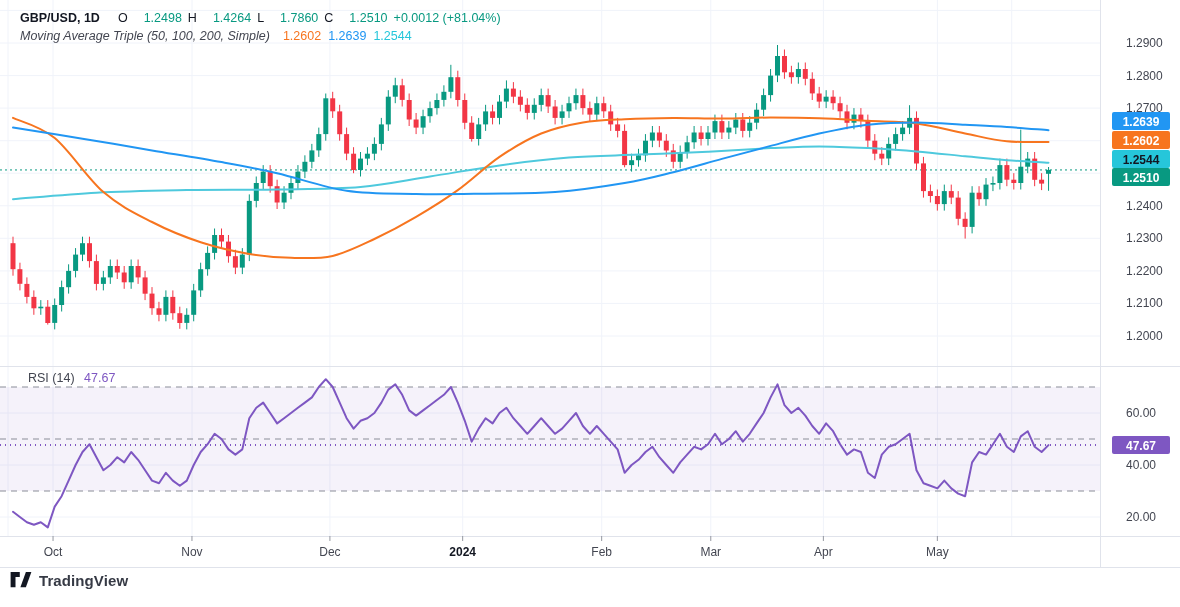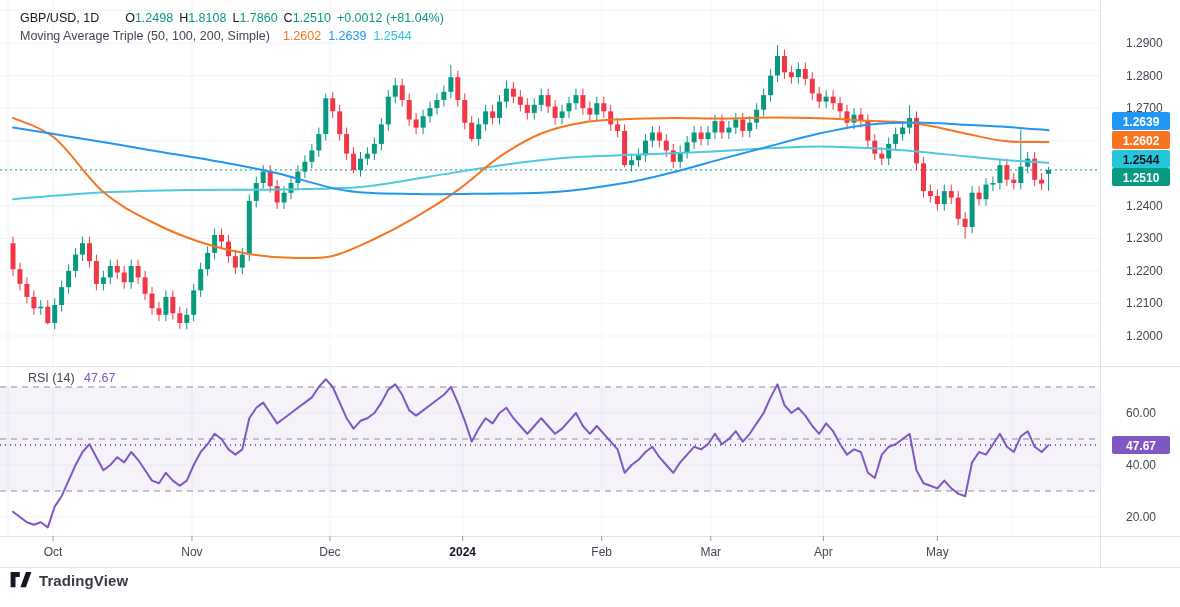--- a/index.html
+++ b/index.html
@@ -1,24 +1,24 @@
 <!DOCTYPE html>
 <html><head>
 <meta charset="utf-8">
 <style>
   html,body{margin:0;padding:0;background:#fff;}
   #app{position:relative;width:1180px;height:607px;background:#ffffff;overflow:hidden;
        font-family:"Liberation Sans",sans-serif;}
   svg text{font-family:"Liberation Sans",sans-serif;}
   .hdr{position:absolute;left:20px;white-space:nowrap;font-size:12.5px;color:#131722;}
-  .hdr .sym{font-weight:400;margin-right:20px;}
+  .hdr .sym{font-weight:700;margin-right:12px;}
   .hdr .k{color:#131722;margin-left:6px;}
-  .hdr .v{color:#089981;}
+  .hdr .v{color:#089981;margin-left:16px;}
   .hdr .chg{color:#089981;margin-left:6px;}
-  .hdr .ind{color:#434651;margin-right:6px;}
+  .hdr .ind{color:#434651;margin-right:6px;font-style:italic;}
   .hdr .mav{font-weight:400;margin-left:7px;}
   .rsihdr{position:absolute;left:28px;top:371px;font-size:12.5px;color:#434651;white-space:nowrap;}
   .rsihdr .val{color:#7e57c2;margin-left:6px;}
   .logo{position:absolute;left:10px;top:571px;display:flex;align-items:center;gap:7px;}
   .logo .txt{font-size:15px;font-weight:600;color:#363a45;letter-spacing:0.1px;}
 </style>
 </head>
 <body>
 
 <div id="app">
@@ -431,21 +431,21 @@
         <line x1="710.7800000000001" y1="536" x2="710.7800000000001" y2="541" stroke="#9598a1"></line>
         <text x="710.7800000000001" y="556" font-size="12" text-anchor="middle" fill="#434651" font-weight="normal">Mar</text>
         <line x1="823.37" y1="536" x2="823.37" y2="541" stroke="#9598a1"></line>
         <text x="823.37" y="556" font-size="12" text-anchor="middle" fill="#434651" font-weight="normal">Apr</text>
         <line x1="937.35" y1="536" x2="937.35" y2="541" stroke="#9598a1"></line>
         <text x="937.35" y="556" font-size="12" text-anchor="middle" fill="#434651" font-weight="normal">May</text>
       </g>
     </svg>
 
   <div class="hdr" style="top:11px;">
-    <span class="sym">GBP/USD, 1D</span><span id="ohlc-vals"><span class="k">O</span><span class="v">1.2498</span><span class="k">H</span><span class="v">1.8108</span><span class="k">L</span><span class="v">1.7860</span><span class="k">C</span><span class="v">1.2510</span></span><span class="chg">+0.0012 (+81.04%)</span>
+    <span class="sym">GBP/USD, 1D</span><span id="ohlc-vals"><span class="k">O</span><span class="v">1.2498</span><span class="k">H</span><span class="v">1.4264</span><span class="k">L</span><span class="v">1.7860</span><span class="k">C</span><span class="v">1.2510</span></span><span class="chg">+0.0012 (+81.04%)</span>
   </div>
 
   <div class="hdr" style="top:29px;">
     <span class="ind">Moving Average Triple (50, 100, 200, Simple)</span><span id="ma-vals"><span class="mav" style="color: rgb(247, 117, 31);">1.2602</span><span class="mav" style="color: rgb(33, 150, 243);">1.2639</span><span class="mav" style="color: rgb(38, 198, 218);">1.2544</span></span>
   </div>
 
   <div class="rsihdr">
     <span>RSI</span>
     <span>(14)</span>
     <span class="val">47.67</span>

